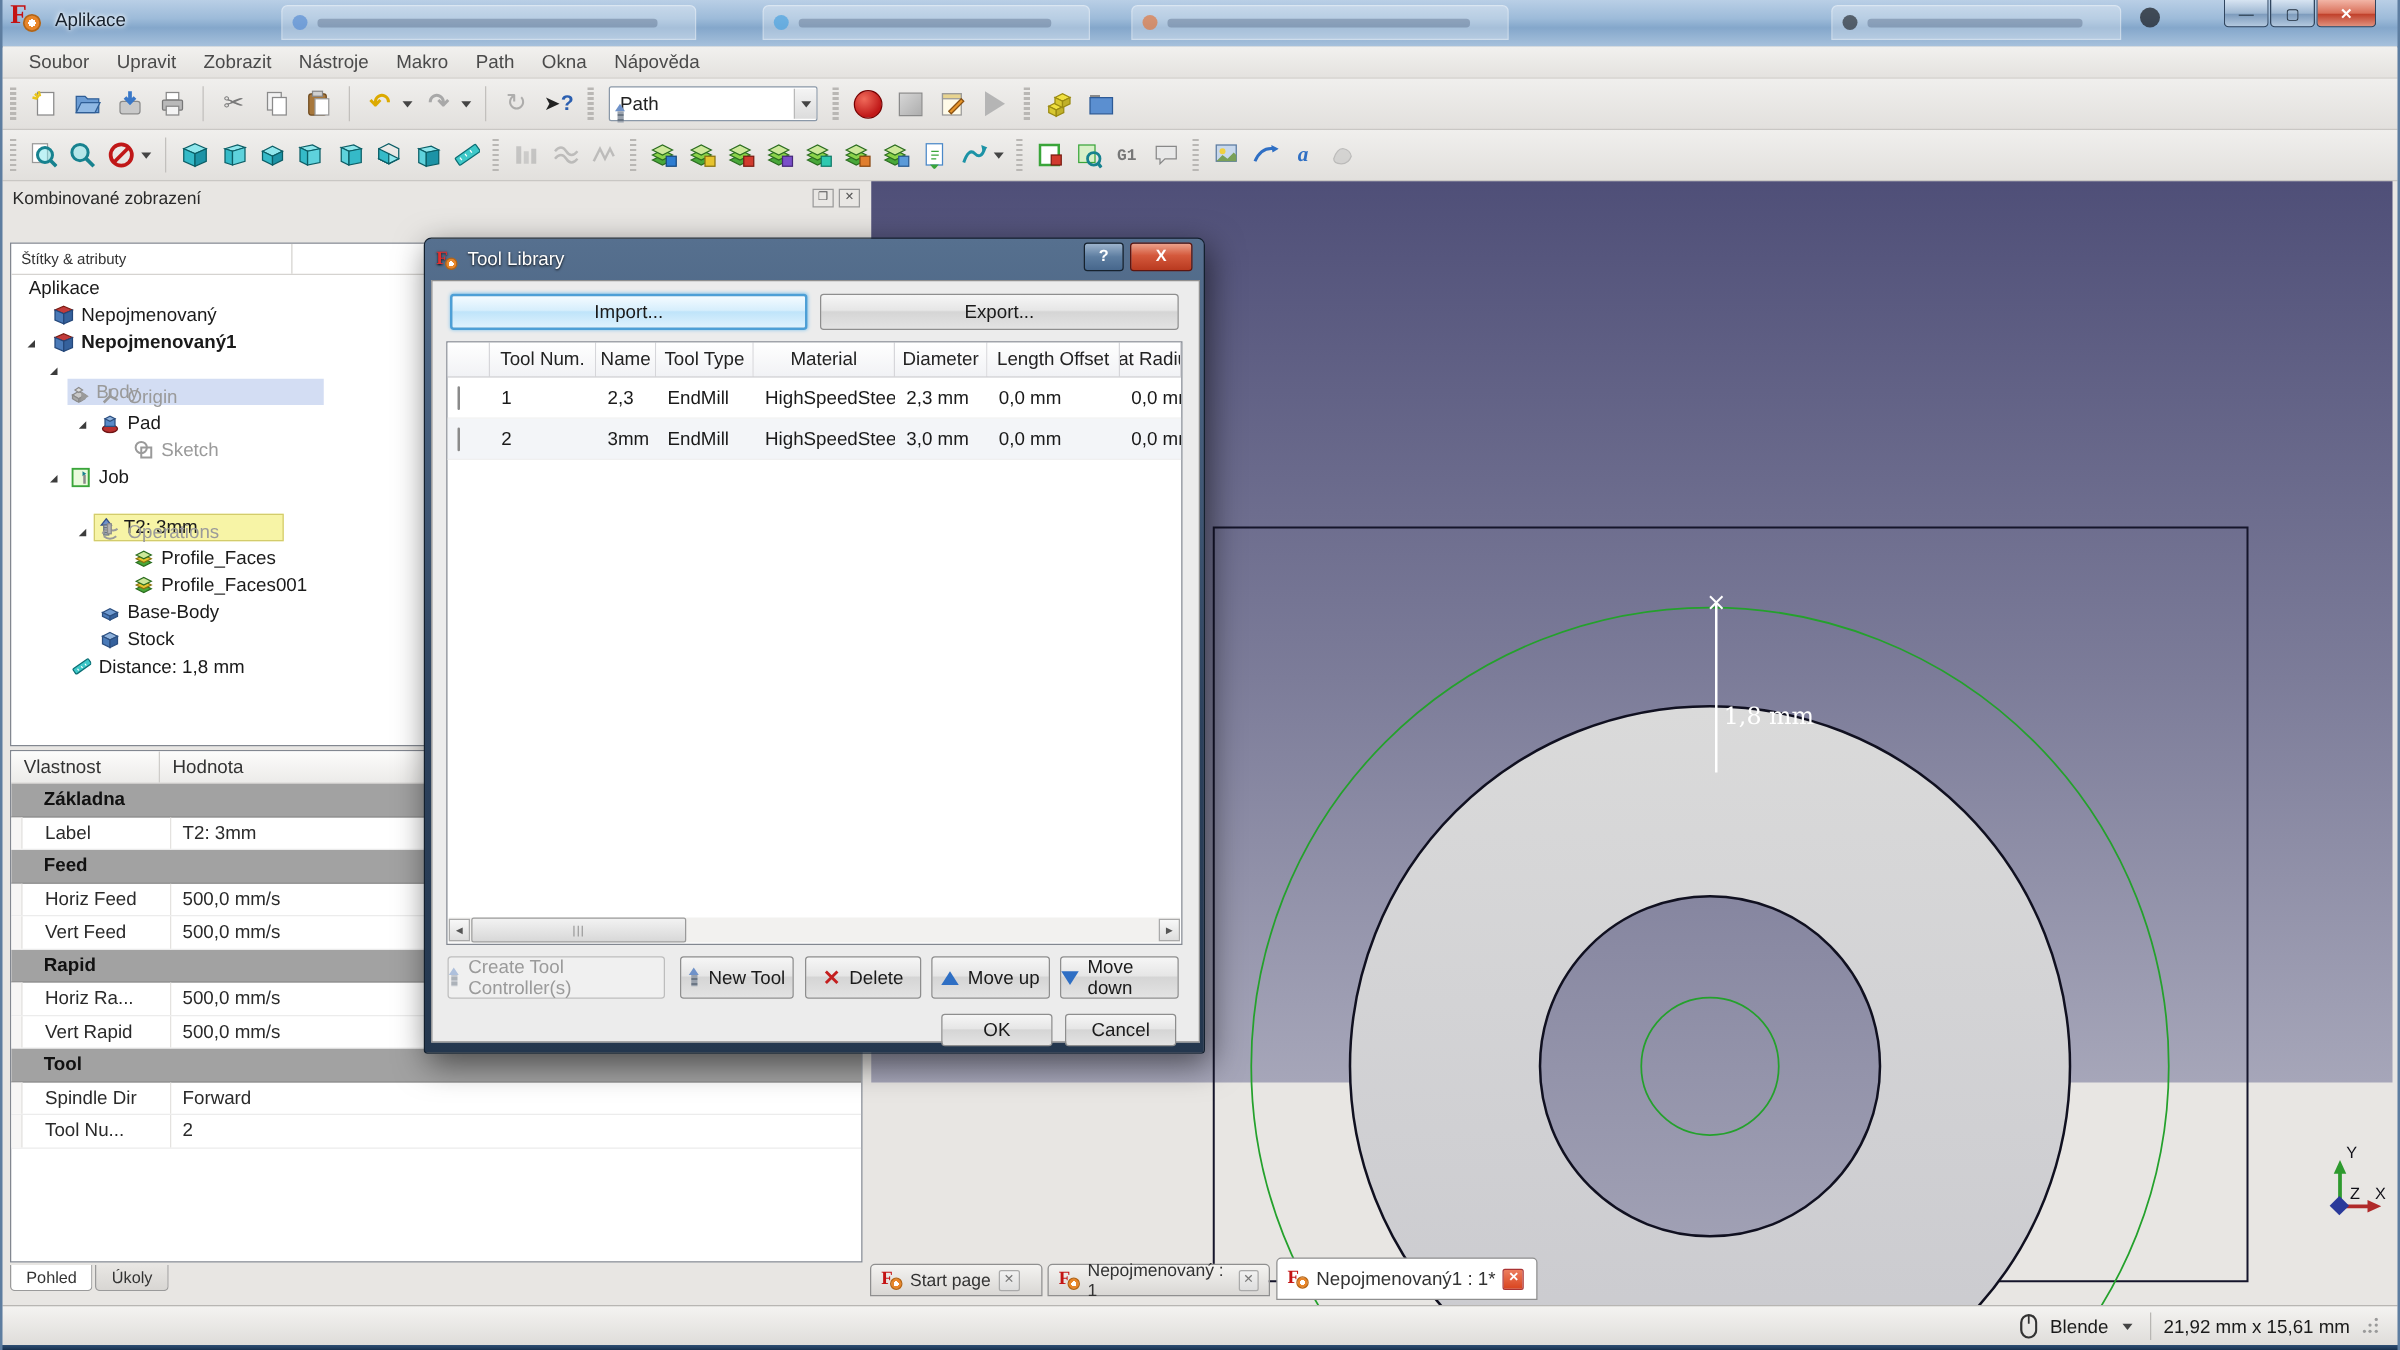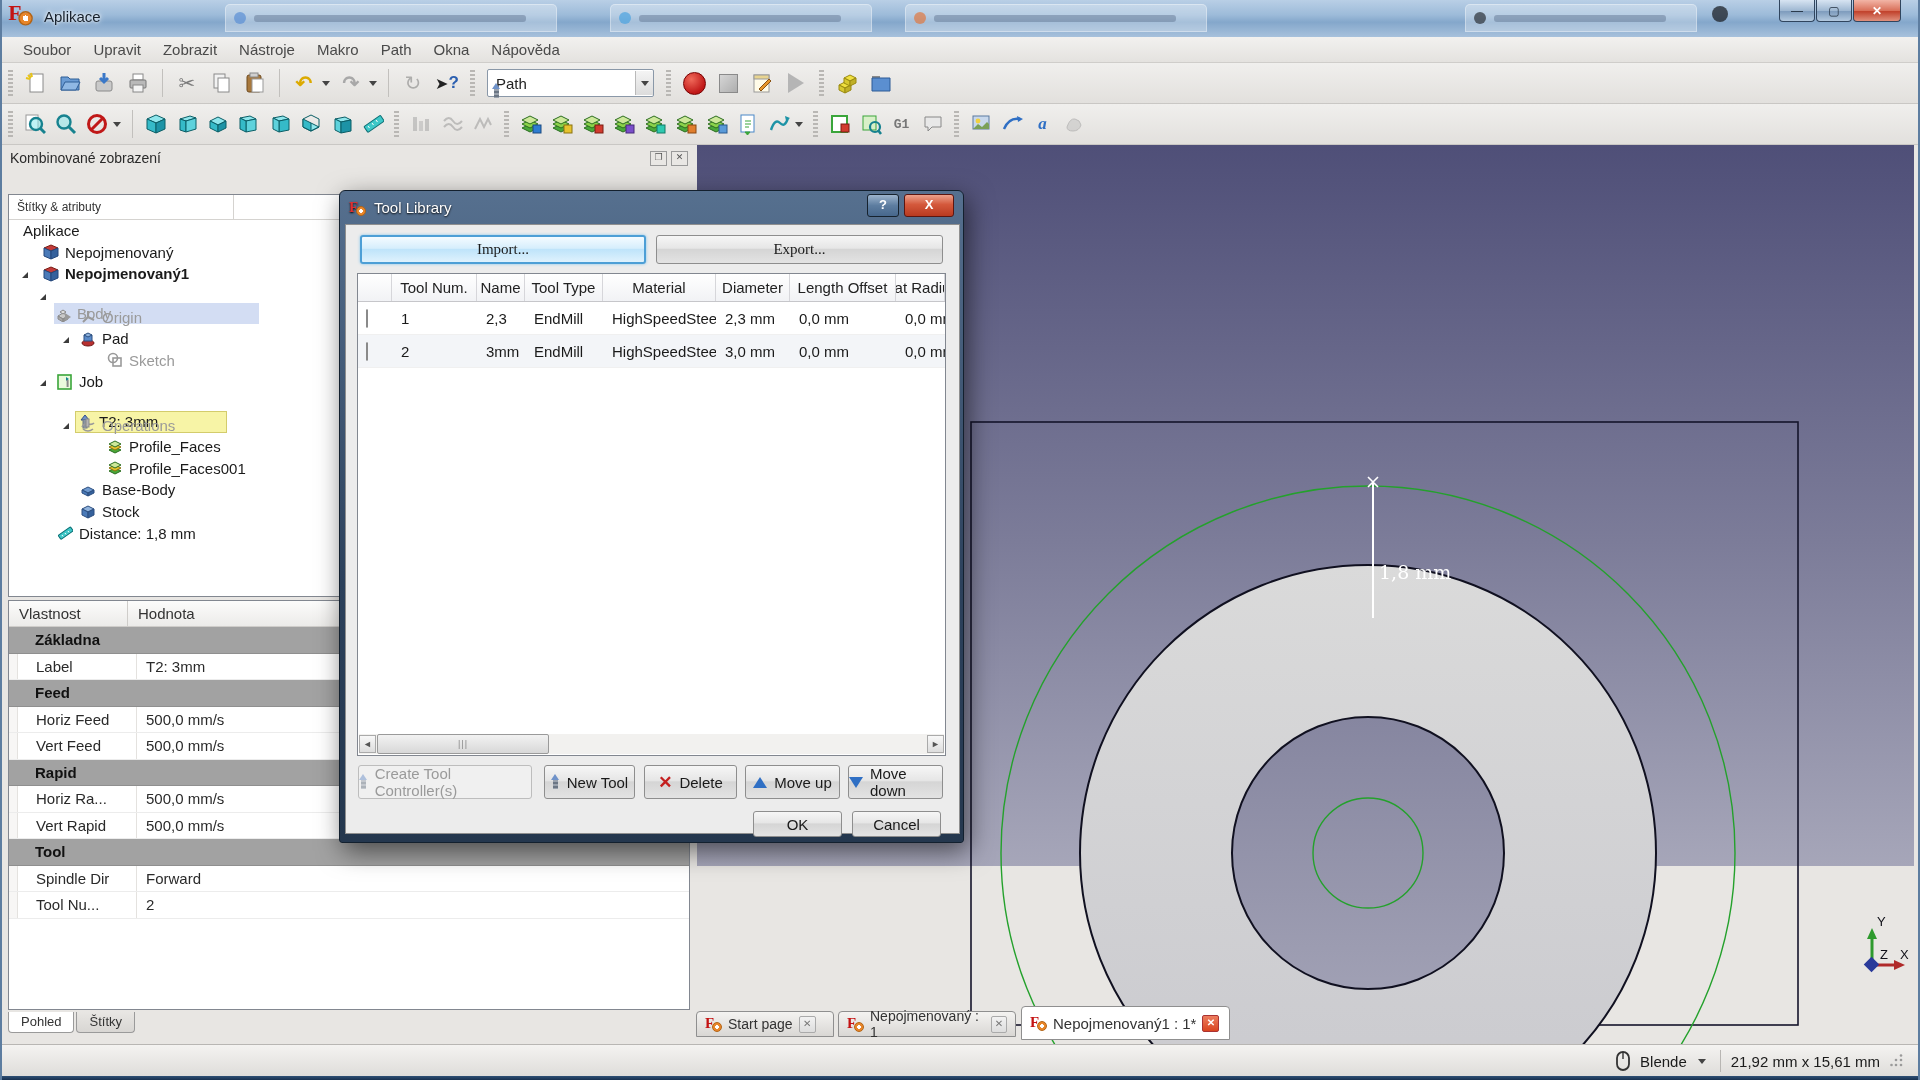--- a/index.html
+++ b/index.html
@@ -118,21 +118,21 @@
   .dlghelp{position:absolute;right:64px;top:3px;width:30px;height:21px;border:1px solid #16222e;border-radius:3px;
     background:linear-gradient(180deg,#9db4cd,#5d7da0 50%,#47678c);color:#fff;font-weight:bold;font-size:13px;text-align:center;line-height:20px;}
   .dlgclose{position:absolute;right:9px;top:3px;width:48px;height:21px;border:1px solid #5c1610;border-radius:3px;
     background:linear-gradient(180deg,#eda28c,#d4593c 45%,#b93a20);color:#fff;font-weight:bold;font-size:13px;text-align:center;line-height:20px;}
   .dlgbody{position:absolute;left:5px;top:33px;width:615px;height:610px;background:#ececec;border:1px solid #8f8f8f;box-sizing:border-box;}
   .btn{display:flex;align-items:center;justify-content:center;gap:7px;box-sizing:border-box;
     background:linear-gradient(180deg,#f6f6f6,#e6e6e6 45%,#d5d5d5 50%,#e3e3e3);border:1px solid #8e8e8e;border-radius:3px;
     font-size:15px;color:#1a1a1a;}
   .btn.focusblue{background:linear-gradient(180deg,#f4fbff,#d6eefc 45%,#bfe4fa 50%,#dff2fd);border:2px solid #4d9fd6;box-shadow:0 0 3px #7ec3ec;}
   .btn.disabled{color:#9a9a9a;background:#f0f0f0;border-color:#bdbdbd;}
-  .impexp{position:absolute;top:10px;height:29px;font-family:Liberation Serif, serif;}
+  .impexp{position:absolute;top:10px;height:29px;}
   .tlib-table{position:absolute;left:11px;top:48px;width:589px;height:483px;background:#fff;border:1px solid #828790;box-sizing:border-box;overflow:hidden;}
   .thead{display:flex;height:27px;border-bottom:1px solid #c6c6ca;}
   .thead .hc{background:linear-gradient(180deg,#ffffff,#f1f2f5);border-right:1px solid #d6d6da;
     display:flex;align-items:center;justify-content:center;font-size:15px;color:#222;box-sizing:border-box;white-space:nowrap;overflow:hidden;}
   .trow{display:flex;height:32px;align-items:center;border-bottom:1px solid #f0f0f0;font-size:15px;}
   .trow.alt{background:#f3f5f8;}
   .tc{padding-left:9px;box-sizing:border-box;white-space:nowrap;overflow:hidden;}
   .cb{width:15px;height:15px;border:1px solid #8a8a8a;border-radius:2px;margin-left:8px;
     background:linear-gradient(180deg,#fdfdfd,#e9e9e9);box-shadow:inset 0 0 2px #ccc;}
   .hscroll{position:absolute;left:1px;bottom:1px;width:585px;height:20px;background:#f2f1ef;display:flex;align-items:center;}
@@ -724,21 +724,21 @@
       </div>
     <div class="prow">
         <span class="gutter"></span>
         <span class="plabel">Tool Nu...</span>
         <span class="pvalue">2</span>
       </div>
   </div>
 
   <div class="dockbottomtabs">
     <span class="btab active">Pohled</span>
-    <span class="btab">Štítky</span>
+    <span class="btab">Úkoly</span>
   </div>
 </div>
 
 <div class="viewport">
   <svg width="1217" height="899" viewBox="0 0 1217 899">
     <defs>
       <linearGradient id="holegrad" x1="0" y1="573" x2="0" y2="844" gradientUnits="userSpaceOnUse">
         <stop offset="0" stop-color="#8686a0"></stop>
           <stop offset="1" stop-color="#a0a0b4"></stop>
       </linearGradient>

